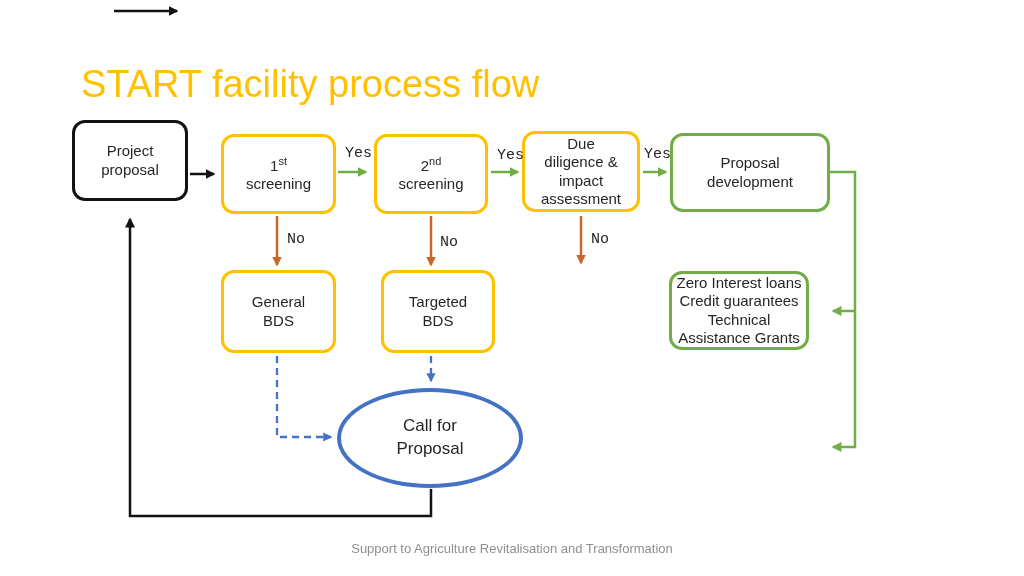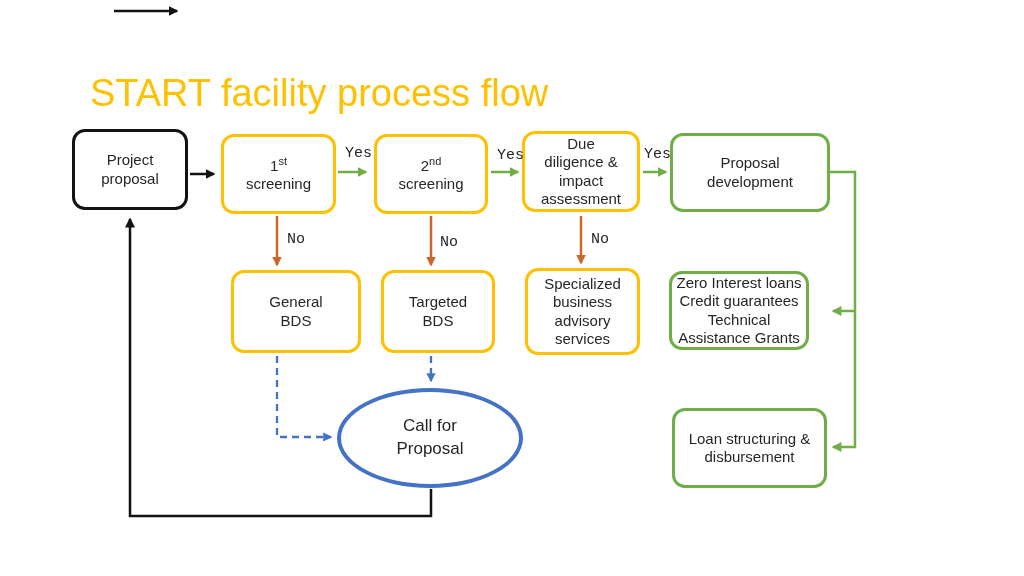--- a/index.html
+++ b/index.html
@@ -12,21 +12,21 @@
     overflow: hidden;
   }
   .connectors {
     position: absolute;
     left: 0; top: 0;
     width: 1024px; height: 576px;
   }
   .title {
     position: absolute;
     left: 78px; top: 60px;
-    margin: 12px;
+    margin: 3px;
     font-size: 38px;
     font-weight: 400;
     color: #FFC000;
     white-space: nowrap;
   }
   .box {
     position: absolute;
     box-sizing: border-box;
     background: #ffffff;
     border-radius: 13px;
@@ -105,21 +105,21 @@
     <line class="lb" x1="431" y1="356" x2="431" y2="381" marker-end="url(#ah-blue)"></line>
 
     <path class="lg" stroke-width="2.4" d="M829 172 L855 172 L855 447 L833 447" marker-end="url(#ah-green)"></path>
     <line class="lg" stroke-width="2.4" x1="855" y1="311" x2="833" y2="311" marker-end="url(#ah-green)"></line>
 
     <path class="lk" d="M431 489 L431 516 L130 516 L130 219" marker-end="url(#ah-black)"></path>
   </svg>
 
   <h1 class="title">START facility process flow</h1>
 
-  <div class="box b-black" style="left:72px; top:129px; width:116px; height:81px;">
+  <div class="box b-black" style="left:72px; top:120px; width:116px; height:81px;">
     <div>Project<br>proposal</div>
   </div>
 
   <div class="box b-yellow" style="left:221px; top:134px; width:115px; height:80px;">
     <div>
       <span>1</span><sup>st</sup><br>
       <span>screening</span>
     </div>
   </div>
 
@@ -138,38 +138,33 @@
     <div>Proposal<br>development</div>
   </div>
 
   <span class="flow-label" style="left:345px; top:145px;">Yes</span>
   <span class="flow-label" style="left:497px; top:147px;">Yes</span>
   <span class="flow-label" style="left:644px; top:146px;">Yes</span>
   <span class="flow-label" style="left:287px; top:231px;">No</span>
   <span class="flow-label" style="left:440px; top:234px;">No</span>
   <span class="flow-label" style="left:591px; top:231px;">No</span>
 
-  <div class="box b-yellow" style="left:231px; top:270px; width:130px; height:83px;">
+  <div class="box b-yellow" style="left:221px; top:270px; width:115px; height:83px;">
     <div>General<br>BDS</div>
   </div>
 
   <div class="box b-yellow" style="left:381px; top:270px; width:114px; height:83px;">
     <div>Targeted<br>BDS</div>
   </div>
 
-  <div class="box b-yellow" style="left:525px; top:268px; width:115px; height:87px;">
-    <div>Specialized<br>business<br>advisory<br>services</div>
-  </div>
 
   <div class="box b-green" style="left:669px; top:271px; width:140px; height:79px;">
     <div>Zero Interest loans<br>Credit guarantees<br>Technical<br>Assistance Grants</div>
   </div>
 
-  <div class="box b-green" style="left:672px; top:408px; width:155px; height:80px;">
-    <div>Loan structuring &amp;<br>disbursement</div>
-  </div>
 
   <div class="box ellipse" style="left:337px; top:388px; width:186px; height:100px;">
     <div>Call for<br>Proposal</div>
   </div>
 
+  <div class="footer">Support to Agriculture Revitalisation and Transformation</div>
 
 </div>
 
 </body></html>

